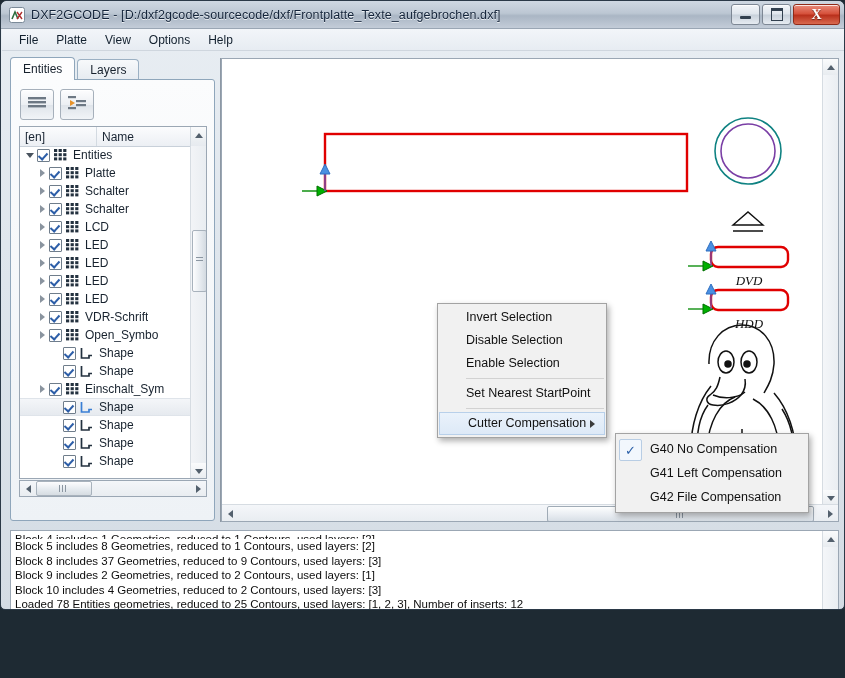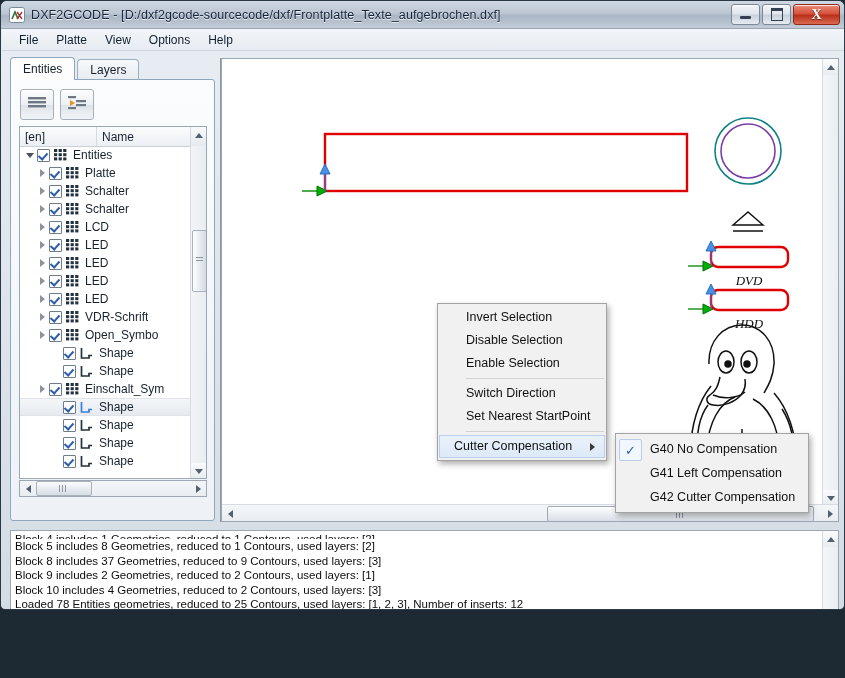--- a/index.html
+++ b/index.html
@@ -235,21 +235,21 @@
     box-shadow:2px 3px 6px rgba(0,0,0,.32);
     padding:2px 0;z-index:50;
   }
   #ctxmenu .mi{
     height:23px;line-height:23px;padding-left:28px;font-size:12.5px;color:#111;
     position:relative;white-space:nowrap;
   }
   #ctxmenu .sep{height:1px;background:#d2d2d2;margin:3px 2px 3px 28px;}
   #ctxmenu .mi.hl{
     background:linear-gradient(180deg,#eaf2fb,#dde9f7);
-    border:1px solid #b8d0ea;margin:0 1px;height:21px;line-height:21px;padding-left:14px;
+    border:1px solid #b8d0ea;margin:0 1px;height:21px;line-height:21px;
   }
   #ctxmenu .arrow{
     position:absolute;right:9px;top:7px;width:0;height:0;
     border-top:4px solid transparent;border-bottom:4px solid transparent;border-left:5px solid #3a3a3a;
   }
   #submenu{
     position:absolute;left:613px;top:381px;width:192px;
     background:#f1f1f1;border:1px solid #a3a3a3;
     box-shadow:2px 3px 6px rgba(0,0,0,.32);
     padding:3px 0;z-index:60;
@@ -802,29 +802,28 @@
             <span class="ar right"></span>
           </div>
       </div>
     </div>
 
     <div id="ctxmenu">
         <div class="mi"><span>Invert Selection</span></div>
         <div class="mi"><span>Disable Selection</span></div>
         <div class="mi"><span>Enable Selection</span></div>
         <div class="sep"></div>
-        <div class="mi"><span>Switch Direction</span></div>
         <div class="mi"><span>Set Nearest StartPoint</span></div>
         <div class="sep"></div>
         <div class="mi hl"><span>Cutter Compensation</span><span class="arrow"></span></div>
       </div>
     <div id="submenu">
         <div class="mi"><span class="chk">✓</span><span>G40 No Compensation</span></div>
         <div class="mi"><span>G41 Left Compensation</span></div>
-        <div class="mi"><span>G42 Cutter Compensation</span></div>
+        <div class="mi"><span>G42 File Compensation</span></div>
       </div>
 
     <div id="logpane">
       <div id="logtext">
           <div class="ln clip">Block 4 includes 1 Geometries, reduced to 1 Contours, used layers: [2]</div>
           <div class="ln">Block 5 includes 8 Geometries, reduced to 1 Contours, used layers: [2]</div>
           <div class="ln">Block 8 includes 37 Geometries, reduced to 9 Contours, used layers: [3]</div>
           <div class="ln">Block 9 includes 2 Geometries, reduced to 2 Contours, used layers: [1]</div>
           <div class="ln">Block 10 includes 4 Geometries, reduced to 2 Contours, used layers: [3]</div>
           <div class="ln">Loaded 78 Entities geometries, reduced to 25 Contours, used layers: [1, 2, 3], Number of inserts: 12</div>

